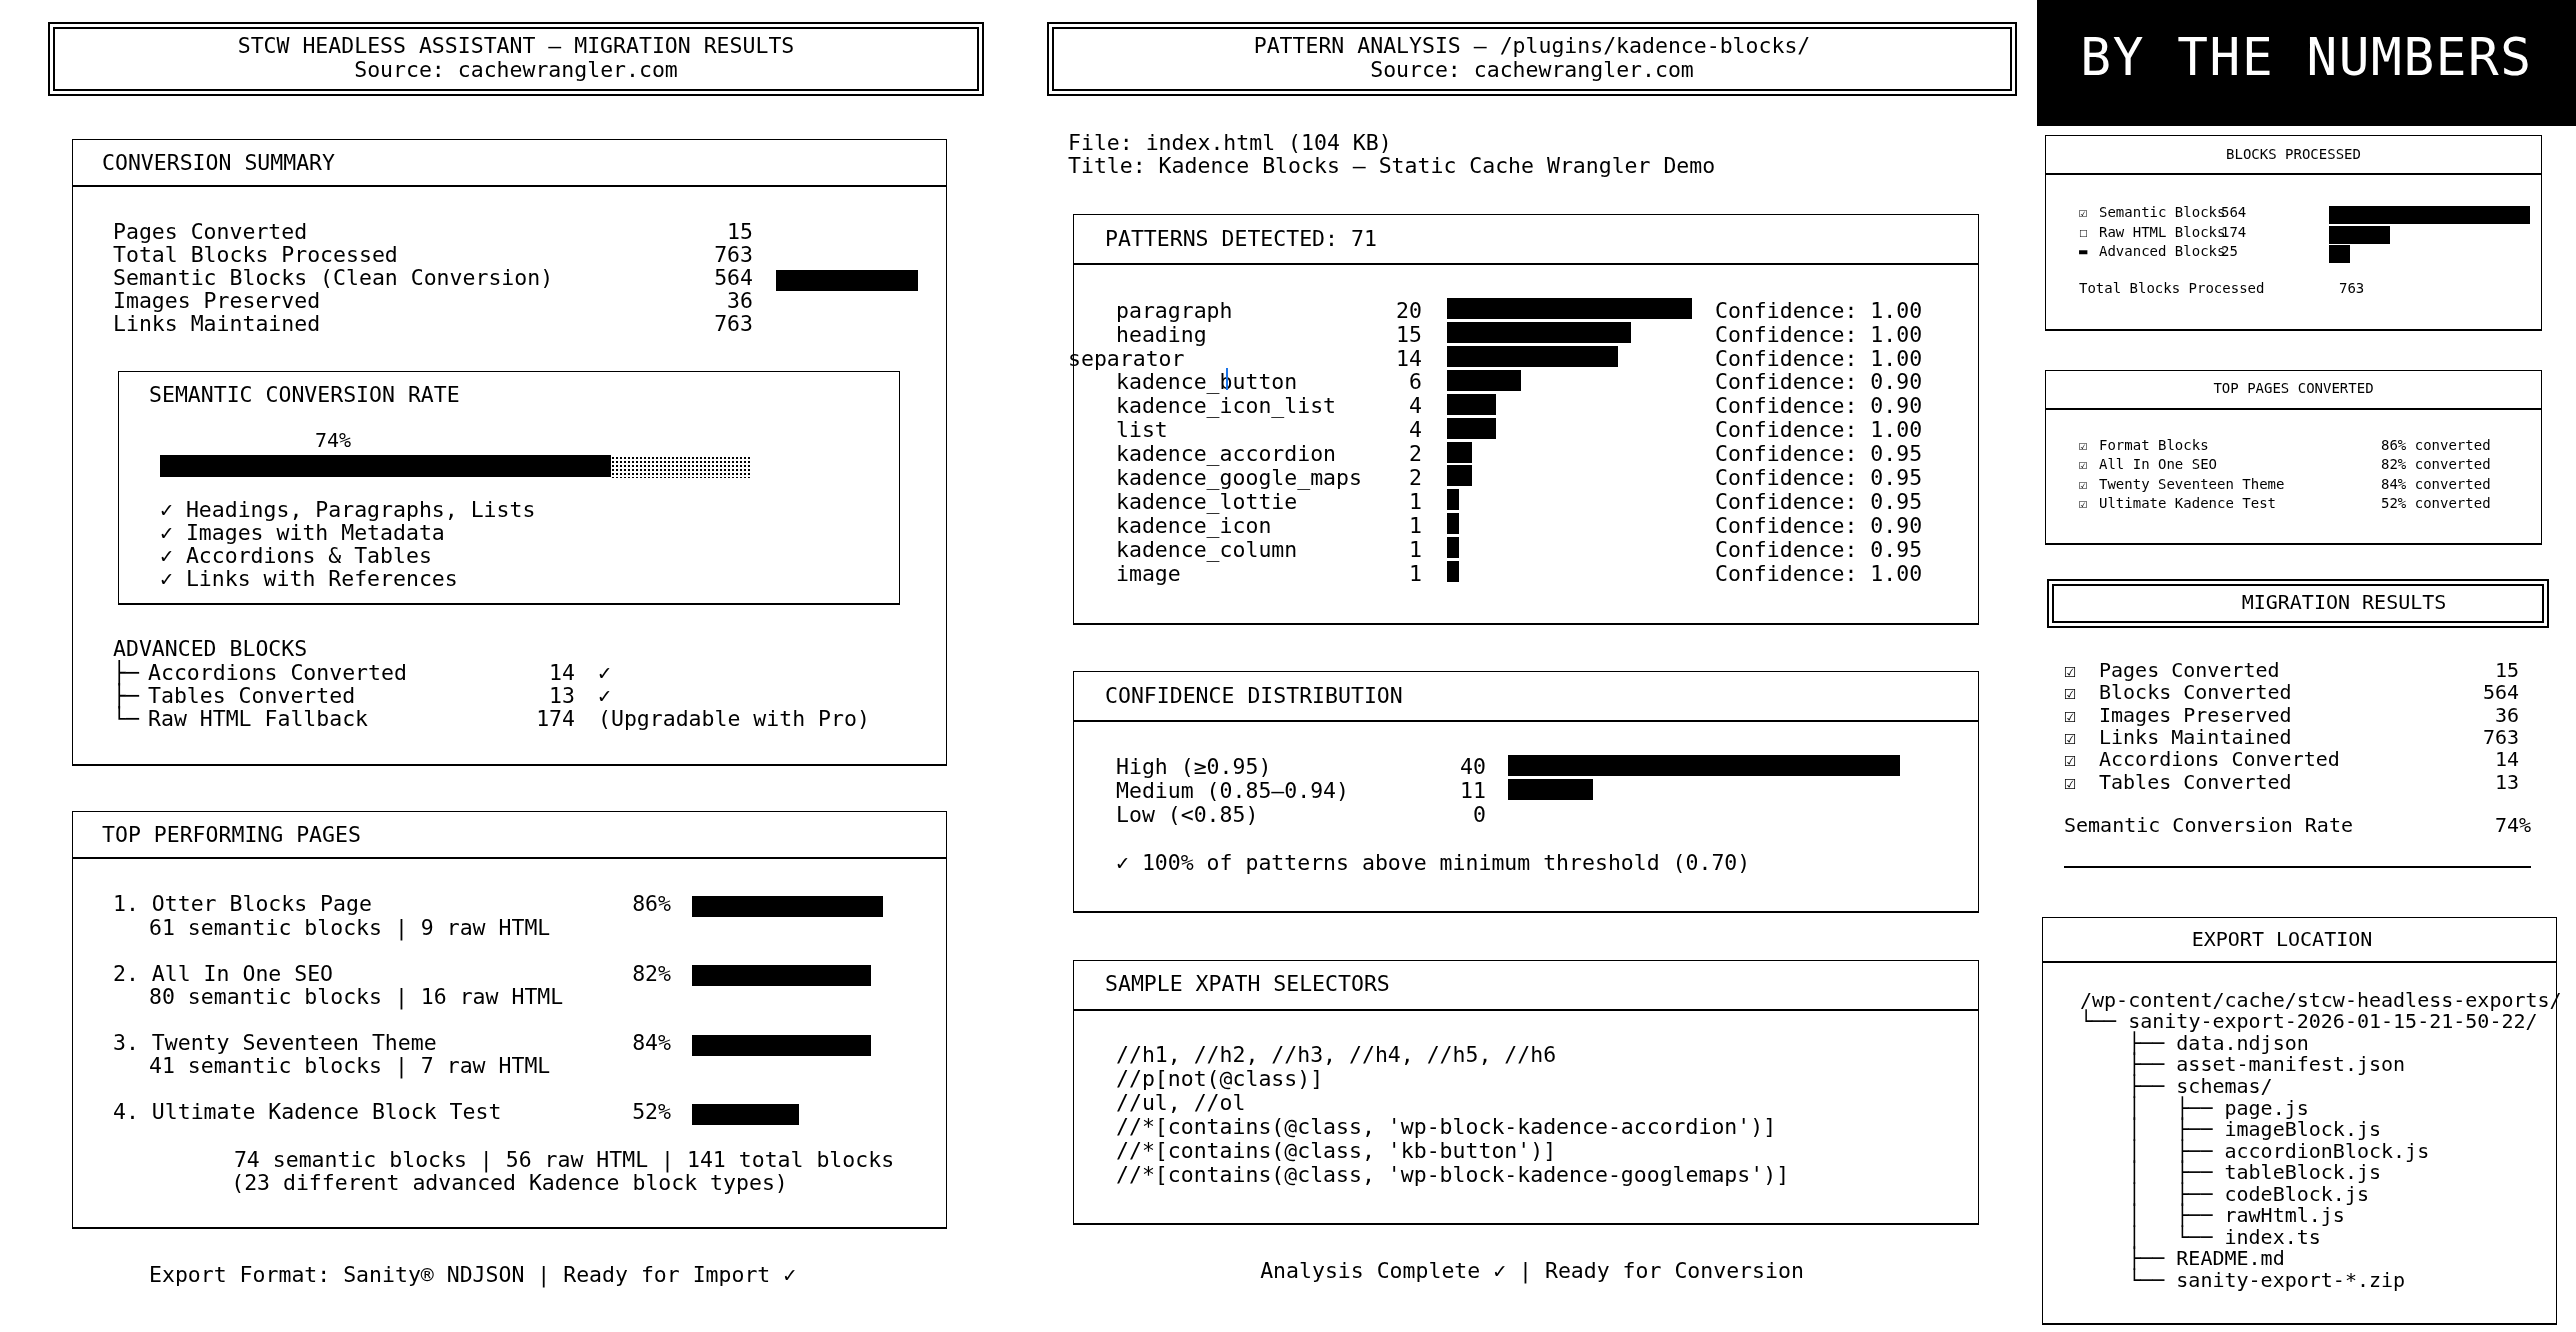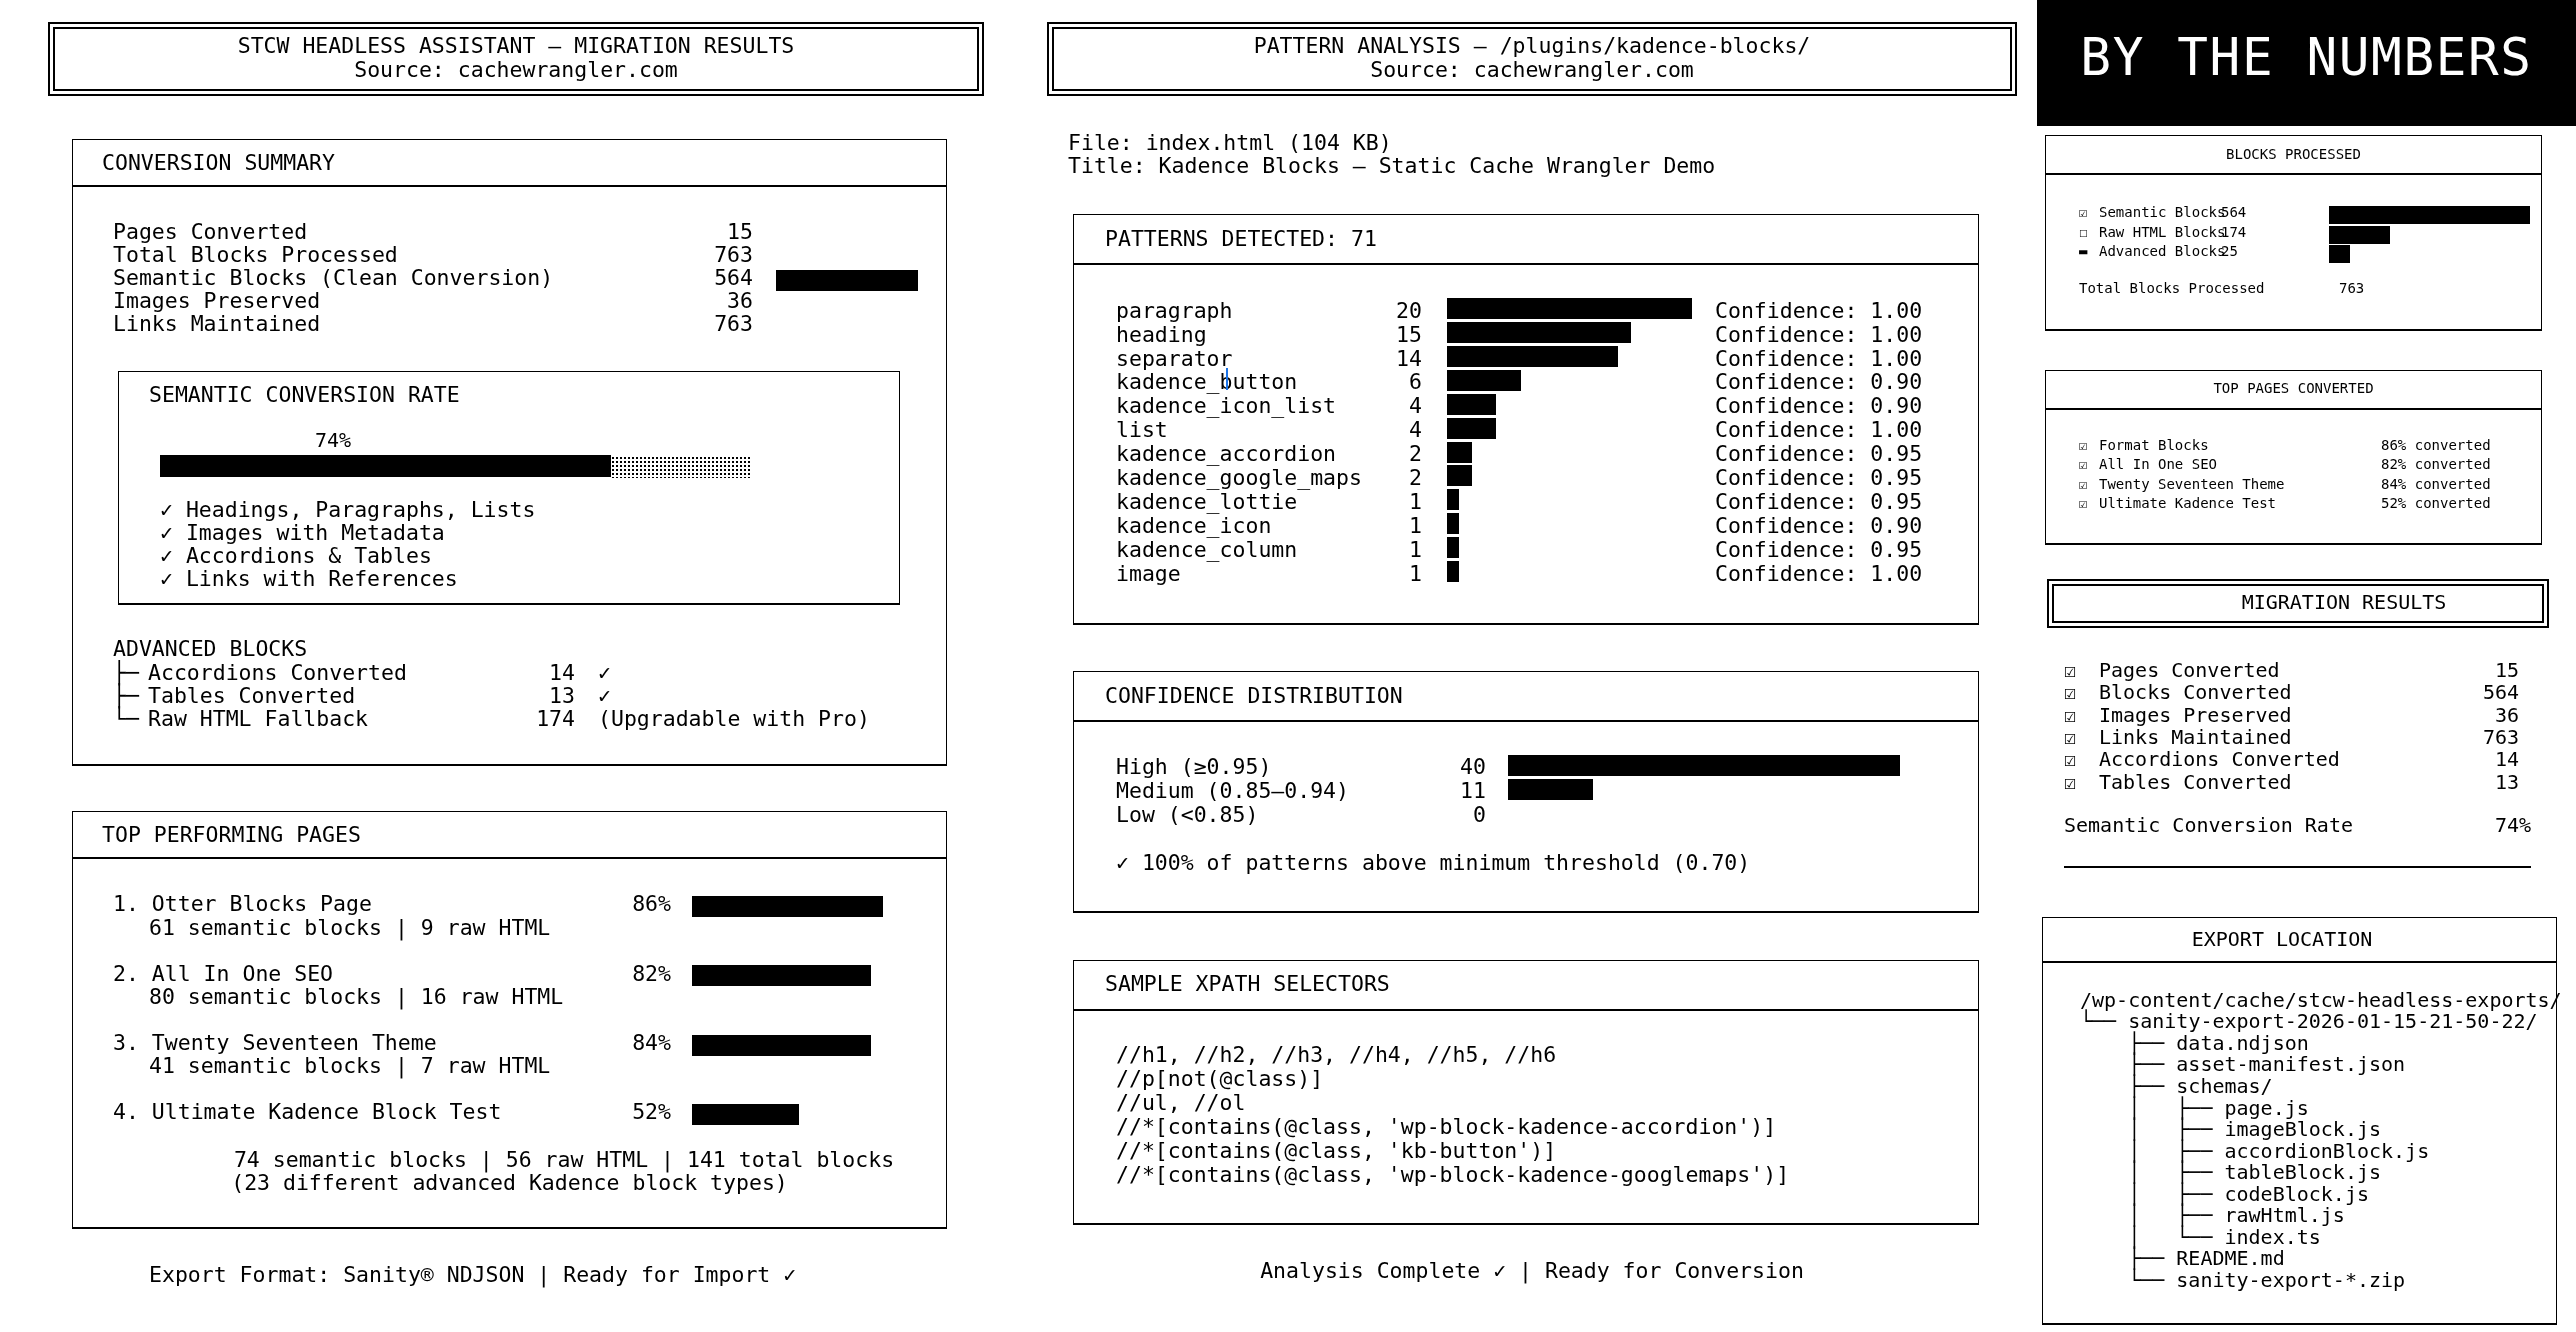--- a/index.html
+++ b/index.html
@@ -117,21 +117,21 @@
   <div class="t f26" style="left:1116px;top:300px;">paragraph</div>
   <div class="t f26 right" style="left:1371px;width:51px;top:300px;">20</div>
   <div class="bar" style="left:1447px;top:298px;width:245px;height:21px;"></div>
   <div class="t f26" style="left:1715px;top:300px;">Confidence: 1.00</div>
 
   <div class="t f26" style="left:1116px;top:324px;">heading</div>
   <div class="t f26 right" style="left:1371px;width:51px;top:324px;">15</div>
   <div class="bar" style="left:1447px;top:322px;width:184px;height:21px;"></div>
   <div class="t f26" style="left:1715px;top:324px;">Confidence: 1.00</div>
 
-  <div class="t f26" style="left:1116px;top:348px;">separator</div>
+  <div class="t f26" style="left:1068px;top:348px;">separator</div>
   <div class="t f26 right" style="left:1371px;width:51px;top:348px;">14</div>
   <div class="bar" style="left:1447px;top:346px;width:171px;height:21px;"></div>
   <div class="t f26" style="left:1715px;top:348px;">Confidence: 1.00</div>
 
   <div class="t f26" style="left:1116px;top:371px;">kadence_button</div>
   <div class="cursor" style="left:1226px;top:368px;height:22px;"></div>
   <div class="t f26 right" style="left:1371px;width:51px;top:371px;">6</div>
   <div class="bar" style="left:1447px;top:370px;width:74px;height:21px;"></div>
   <div class="t f26" style="left:1715px;top:371px;">Confidence: 0.90</div>
 

